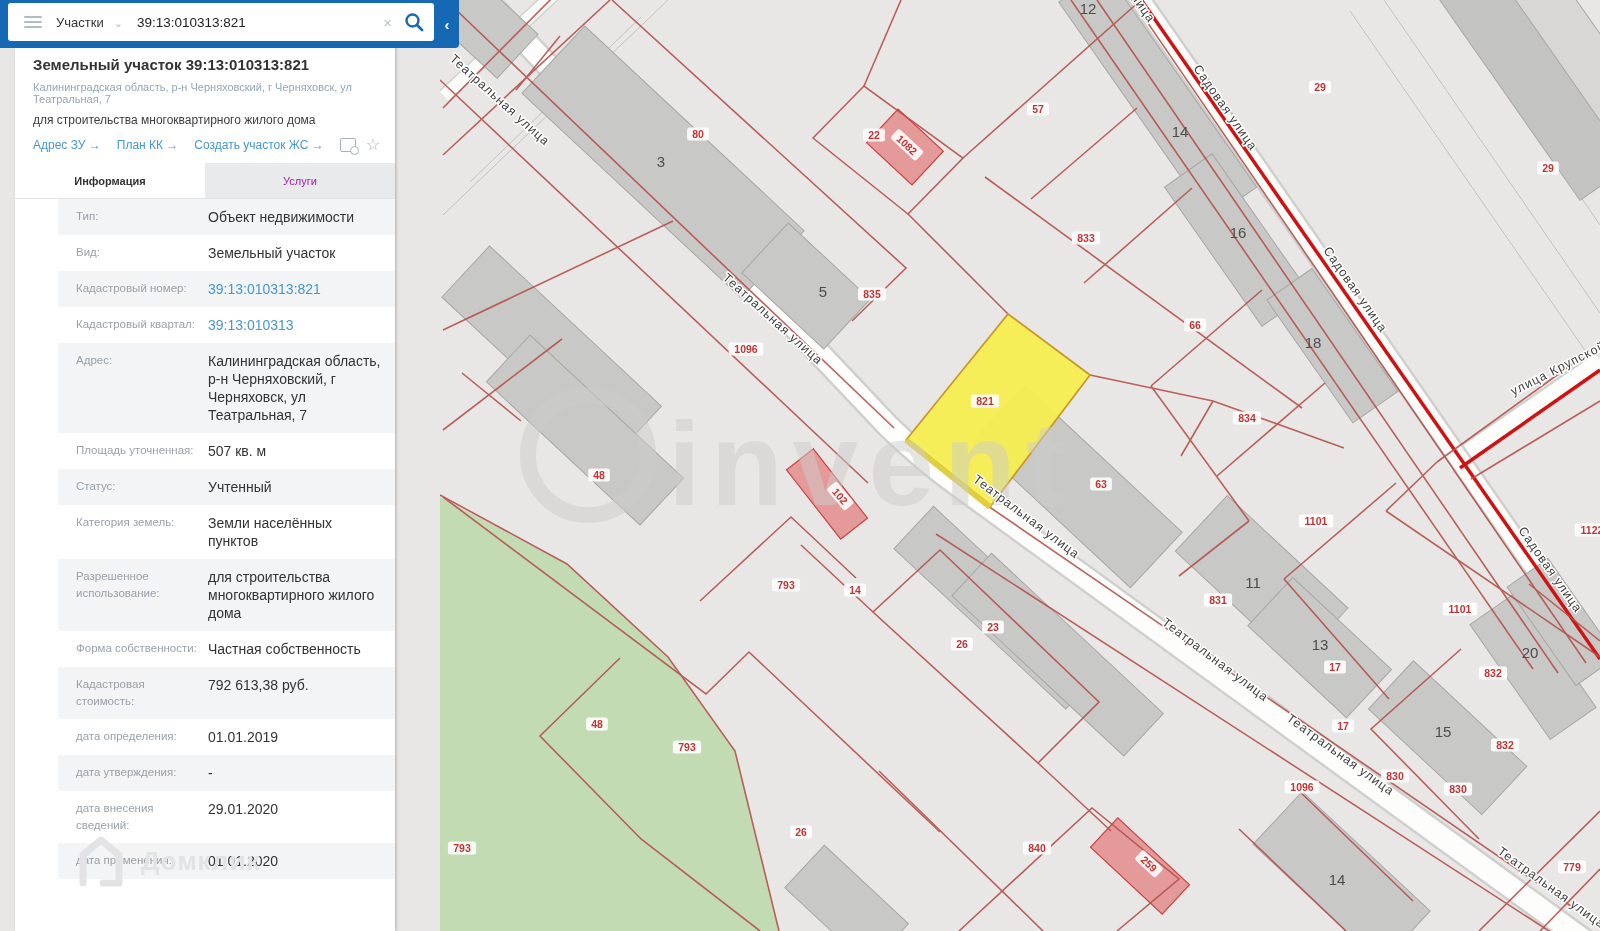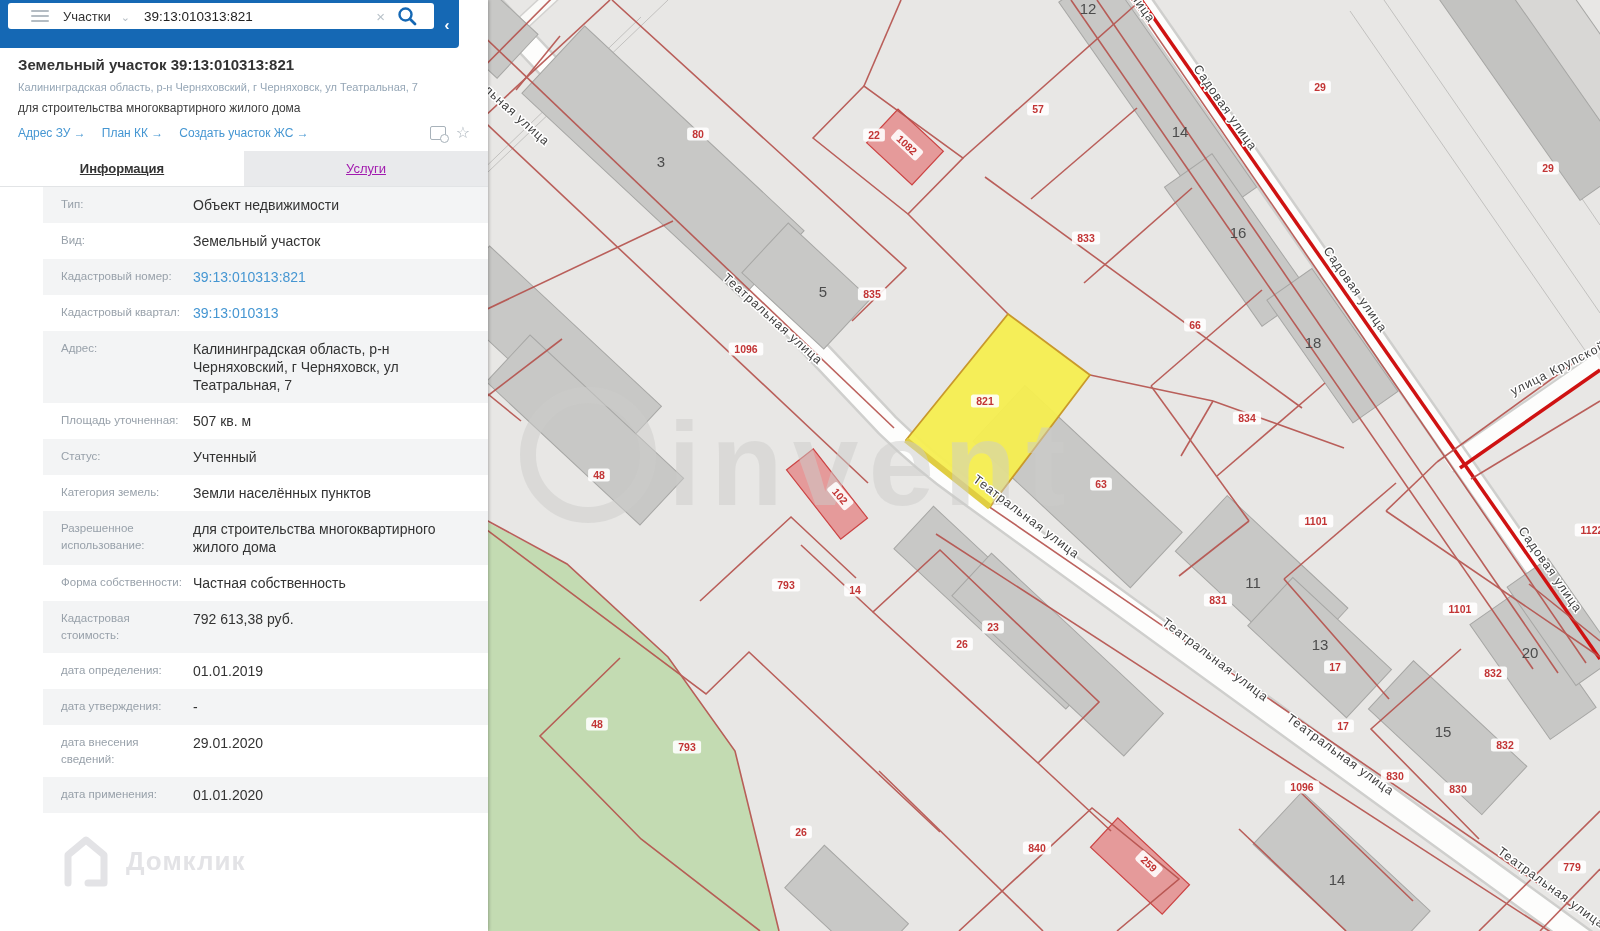--- a/index.html
+++ b/index.html
@@ -8,50 +8,50 @@
 
   
   #map { position:absolute; left:440px; top:0; width:1160px; height:931px; }
   #map svg { display:block; }
   .street-label { fill:#3e3e3e; font-size:12.5px; letter-spacing:1px; paint-order:stroke; stroke:#ffffff; stroke-width:3px; stroke-linejoin:round; }
   .bldg-label { fill:#4c4c4c; font-size:15px; }
   .pill-bg { fill:#ffffff; opacity:.88; }
   .pill-text { fill:#c23535; font-size:10.5px; font-weight:bold; text-anchor:middle; }
 
   
-  #panel { position:absolute; left:0; top:0; width:488px; height:931px; background:#ffffff; z-index:5; box-shadow:1px 0 3px rgba(0,0,0,.25); }
+  #panel { position:absolute; left:15px; top:0; width:380px; height:931px; background:#ffffff; z-index:5; box-shadow:1px 0 3px rgba(0,0,0,.25); }
   #panel-header { padding:56px 18px 0 18px; }
   .p-title { font-size:15px; font-weight:bold; color:#333; margin-bottom:8px; }
   .p-address { font-size:11px; color:#95a6b6; margin-bottom:8px; }
   .p-usage { font-size:12px; color:#3d3d3d; margin-bottom:10px; }
   #links-row { display:flex; align-items:center; gap:16px; padding-bottom:10px; }
   .p-link { font-size:12px; color:#4596d2; text-decoration:none; cursor:pointer; white-space:nowrap; }
   .hdr-icons { margin-left:auto; display:flex; align-items:center; gap:10px; }
   .doc-zoom-icon { width:16px; height:14px; border:1.5px solid #a8b2ba; border-radius:2px; position:relative; }
   .doc-zoom-icon:after { content:""; position:absolute; right:-4px; bottom:-4px; width:7px; height:7px; border:1.5px solid #a8b2ba; border-radius:50%; background:#fff; }
   .star-icon { color:#a8b2ba; font-size:16px; line-height:1; }
 
   #tabs { display:flex; height:36px; border-bottom:1px solid #e2e4e6; }
-  .tab { flex:1; display:flex; align-items:center; justify-content:center; font-size:13px; cursor:pointer;text-decoration:underline; }
+  .tab { flex:1; display:flex; align-items:center; justify-content:center; font-size:11px; cursor:pointer; }
   .tab.active { background:#ffffff; color:#333; font-weight:bold; }
   .tab:not(.active) { background:#e9eaec; color:#a21caf; }
 
   #rows { width:100%;padding-left:43px; }
   .info-row { display:flex; padding:9px 0; }
   .info-row:nth-child(odd) { background:#f3f4f5; }
   .row-label { width:150px; flex-shrink:0; padding-left:18px; padding-right:6px; font-size:11.5px; color:#98a1aa; line-height:17px; }
   .row-value { font-size:14px; color:#333; line-height:18px; padding-right:14px; }
   .row-value.link { color:#4596d2; cursor:pointer; }
 
   #panel-watermark { position:absolute; left:60px; bottom:42px; display:flex; align-items:center; gap:14px; color:#e3e3e6; }
   #panel-watermark .dk-text { font-size:26px; font-weight:bold; letter-spacing:1px; }
 
   
   #searchbar { position:absolute; left:0; top:0; width:459px; height:48px; background:#1568b4; z-index:10; border-radius:0 0 4px 0; }
-  #search-box { position:absolute; left:8px; top:3px; width:426px; height:26px; background:#fff; border-radius:3px; display:flex; align-items:center; padding:0 17px; }
+  #search-box { position:absolute; left:8px; top:3px; width:426px; height:38px; background:#fff; border-radius:3px; display:flex; align-items:center; padding:0 10px; }
   .hamburger { width:18px; height:12px; display:flex; flex-direction:column; justify-content:space-between; cursor:pointer; margin:0 14px 0 6px; }
   .hamburger span { height:2px; background:#b4bcc3; border-radius:1px; }
   .cat-label { font-size:13px; color:#333; cursor:pointer; }
   .chev-down { color:#b4bcc3; font-size:11px; margin:2px 14px 0 10px; }
   .query-text { font-size:13.5px; color:#222; flex:1; border:none; outline:none; font-family:inherit; background:transparent; }
   .clear-x { color:#b9c2c9; font-size:15px; cursor:pointer; margin-right:12px; }
   .mag { cursor:pointer; display:flex; }
   #collapse-tab { position:absolute; right:3px; top:0; width:18px; height:48px; display:flex; align-items:center; justify-content:center; color:#fff; font-size:15px; font-weight:bold; cursor:pointer; }
 </style>
 </head>

